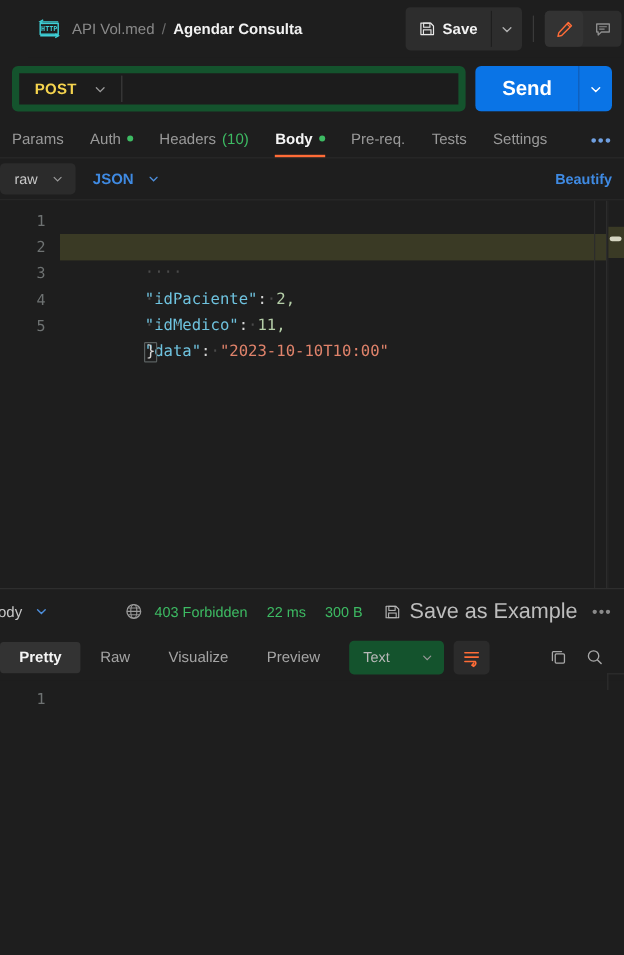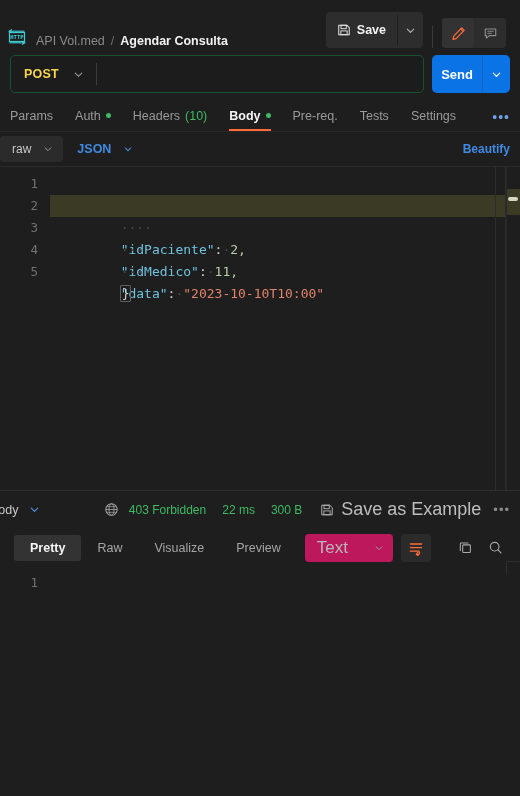--- a/index.html
+++ b/index.html
@@ -8,47 +8,48 @@
     background: #1e1e1e;
     font-family: "Liberation Sans", sans-serif;
     color: #c2c2c2;
     overflow: hidden;
   }
   .app { width: 520px; height: 796px; display: flex; flex-direction: column; background: #1e1e1e; }
 
   
   .topbar {
     height: 48px; flex: 0 0 48px;
-    display: flex; align-items: flex-end;
-    padding: 0 14px 0 6px;
+    display: flex; align-items: center;
+    padding: 0 2px 0 6px;
     background: #1e1e1e;
+    margin-left: 24px;
   }
   .http-badge { width: 22px; height: 22px; display:flex; align-items:center; justify-content:center; flex:0 0 22px; }
   .breadcrumb { display: flex; align-items: center; margin-left: 8px; font-size: 12.5px; white-space: nowrap; }
   .bc-collection { color: #8a8a8a; }
   .bc-sep { color: #6e6e6e; margin: 0 6px; }
   .bc-request { color: #f2f2f2; font-weight: bold; }
   .topbar-spacer { flex: 1 1 auto; }
   .save-group { display: flex; align-items: center; background: #2d2d2d; border-radius: 4px; overflow: hidden; height: 36px; }
   .save-btn { display: flex; align-items: center; gap: 6px; padding: 0 11px; height: 30px; color: #f2f2f2; font-size: 12.5px; font-weight: bold; cursor: pointer; }
   .save-caret { width: 26px; height: 30px; display: flex; align-items: center; justify-content: center; border-left: 1px solid #1e1e1e; cursor: pointer; }
   .vdiv { width: 1px; height: 22px; background: #3a3a3a; margin: 0 9px; }
   .icon-group { display: flex; align-items: center; background: #2d2d2d; border-radius: 4px; height: 30px; }
   .icon-btn { width: 32px; height: 30px; display: flex; align-items: center; justify-content: center; cursor: pointer; border-radius: 4px; }
   .icon-btn.active { background: #333; }
 
   
   .urlrow { height: 52px; flex: 0 0 52px; display: flex; align-items: center; padding: 0 10px; gap: 8px; }
-  .url-box { flex: 1 1 auto; display: flex; align-items: center; height: 38px; background: #1c1c1c; border: 1px solid #14532d; border-radius: 5px; overflow: hidden; }
+  .url-box { flex: 1 1 auto; display: flex; align-items: center; height: 38px; background: #1c1c1c; border: 6px solid #14532d; border-radius: 5px; overflow: hidden; }
   .method { display: flex; align-items: center; gap: 14px; padding: 0 12px 0 13px; height: 100%; cursor: pointer; }
   .method-label { color: #f5d44e; font-size: 12.5px; font-weight: bold; letter-spacing: .2px; }
   .method-div { width: 1px; height: 22px; background: #3c3c3c; }
   .url-input { flex: 1 1 auto; padding: 0 12px; font-size: 12.5px; color: #d8d8d8; white-space: nowrap; overflow: hidden; cursor: text; font-family: "Liberation Sans", sans-serif; background: transparent; border: none; height: 100%; }
   .send-group { display: flex; align-items: stretch; height: 38px; border-radius: 5px; overflow: hidden; flex: 0 0 auto; }
-  .send-btn { background: #0a74e6; color: #fff; font-size: 13px; font-weight: bold; padding: 0 9px; display: flex; align-items: center; cursor: pointer; }
+  .send-btn { background: #0a74e6; color: #fff; font-size: 17px; font-weight: bold; padding: 0 22px; display: flex; align-items: center; cursor: pointer; }
   .send-caret { background: #0a74e6; width: 28px; display: flex; align-items: center; justify-content: center; border-left: 1px solid #1264c6; cursor: pointer; }
 
   
   .reqtabs { height: 32px; flex: 0 0 32px; display: flex; align-items: flex-end; padding: 0 10px; gap: 0; border-bottom: 1px solid #2a2a2a; }
   .rtab { position: relative; display: flex; align-items: center; gap: 5px; height: 31px; padding: 0 9px 0 0; margin-right: 13px; font-size: 12.5px; color: #9a9a9a; cursor: pointer; white-space: nowrap; }
   .rtab:first-child { padding-left: 0; }
   .rtab.active { color: #f5f5f5; font-weight: bold; }
   .rtab.active::after { content: ""; position: absolute; left: 0; right: 9px; bottom: 0; height: 2px; background: #ff6c37; }
   .dot { width: 5px; height: 5px; border-radius: 50%; background: #3dbb63; display: inline-block; }
   .count { color: #3dbb63; }
@@ -84,24 +85,24 @@
 
   
   .respbar { height: 38px; flex: 0 0 38px; display: flex; align-items: center; padding: 0 10px 0 0; font-size: 12px; }
   .resp-body-sel { display: flex; align-items: center; gap: 10px; margin-left: -10px; padding-left: 0; color: #c8c8c8; font-size: 12.5px; cursor: pointer; }
   .resp-spacer { flex: 1 1 auto; }
   .globe { margin-right: 10px; display: flex; align-items: center; }
   .stat { color: #3dbb63; font-size: 12px; margin-right: 16px; white-space: nowrap; }
   .save-example { display: flex; align-items: center; gap: 7px; color: #bdbdbd; font-size: 18px; margin-left: 2px; cursor: pointer; }
   .resp-dots { color: #8a8a8a; font-size: 13px; letter-spacing: 1px; margin-left: 12px; cursor: pointer; }
 
-  .resptabs { height: 38px; flex: 0 0 38px; display: flex; align-items: center; padding: 0 10px 0 0; gap: 0; margin-left: 14px; }
+  .resptabs { height: 38px; flex: 0 0 38px; display: flex; align-items: center; padding: 0 10px 0 0; gap: 0; }
   .ptab { height: 26px; display: flex; align-items: center; padding: 0 16px; font-size: 12.5px; color: #a5a5a5; border-radius: 3px; cursor: pointer; }
   .ptab.active { background: #333; color: #f5f5f5; font-weight: bold; }
-  .text-sel { display: flex; align-items: center; gap: 26px; background: #be185d; border-radius: 4px; height: 28px; padding: 0 9px 0 12px; font-size: 17px; color: #b8b8b8; margin-left: 8px; cursor: pointer; }
+  .text-sel { display: flex; align-items: center; gap: 26px; background: #14532d; border-radius: 4px; height: 28px; padding: 0 9px 0 12px; font-size: 12px; color: #b8b8b8; margin-left: 8px; cursor: pointer; }
   .wrap-btn { width: 30px; height: 28px; background: #2b2b2b; border-radius: 4px; display: flex; align-items: center; justify-content: center; margin-left: 8px; cursor: pointer; }
   .rt-spacer { flex: 1 1 auto; }
   .rt-icon { width: 30px; height: 28px; display: flex; align-items: center; justify-content: center; cursor: pointer; }
 
   .respbody { flex: 1 1 auto; display: flex; background: #1e1e1e; min-height: 0; position: relative; }
   .respbody .gutter2 { width: 50px; flex: 0 0 50px; text-align: right; padding: 8px 12px 0 0; font-family: "DejaVu Sans Mono", monospace; font-size: 12.5px; color: #6e7272; user-select: none; }
   .respbody .rcode { flex: 1 1 auto; padding-top: 8px; font-family: "DejaVu Sans Mono", monospace; font-size: 13px; color: #d4d4d4; }
   .resp-right-edge { position: absolute; right: 0; top: -6px; width: 14px; height: 14px; border-left: 1px solid #2e2e2e; border-top: 1px solid #2e2e2e; }
 
   svg { display: block; }

